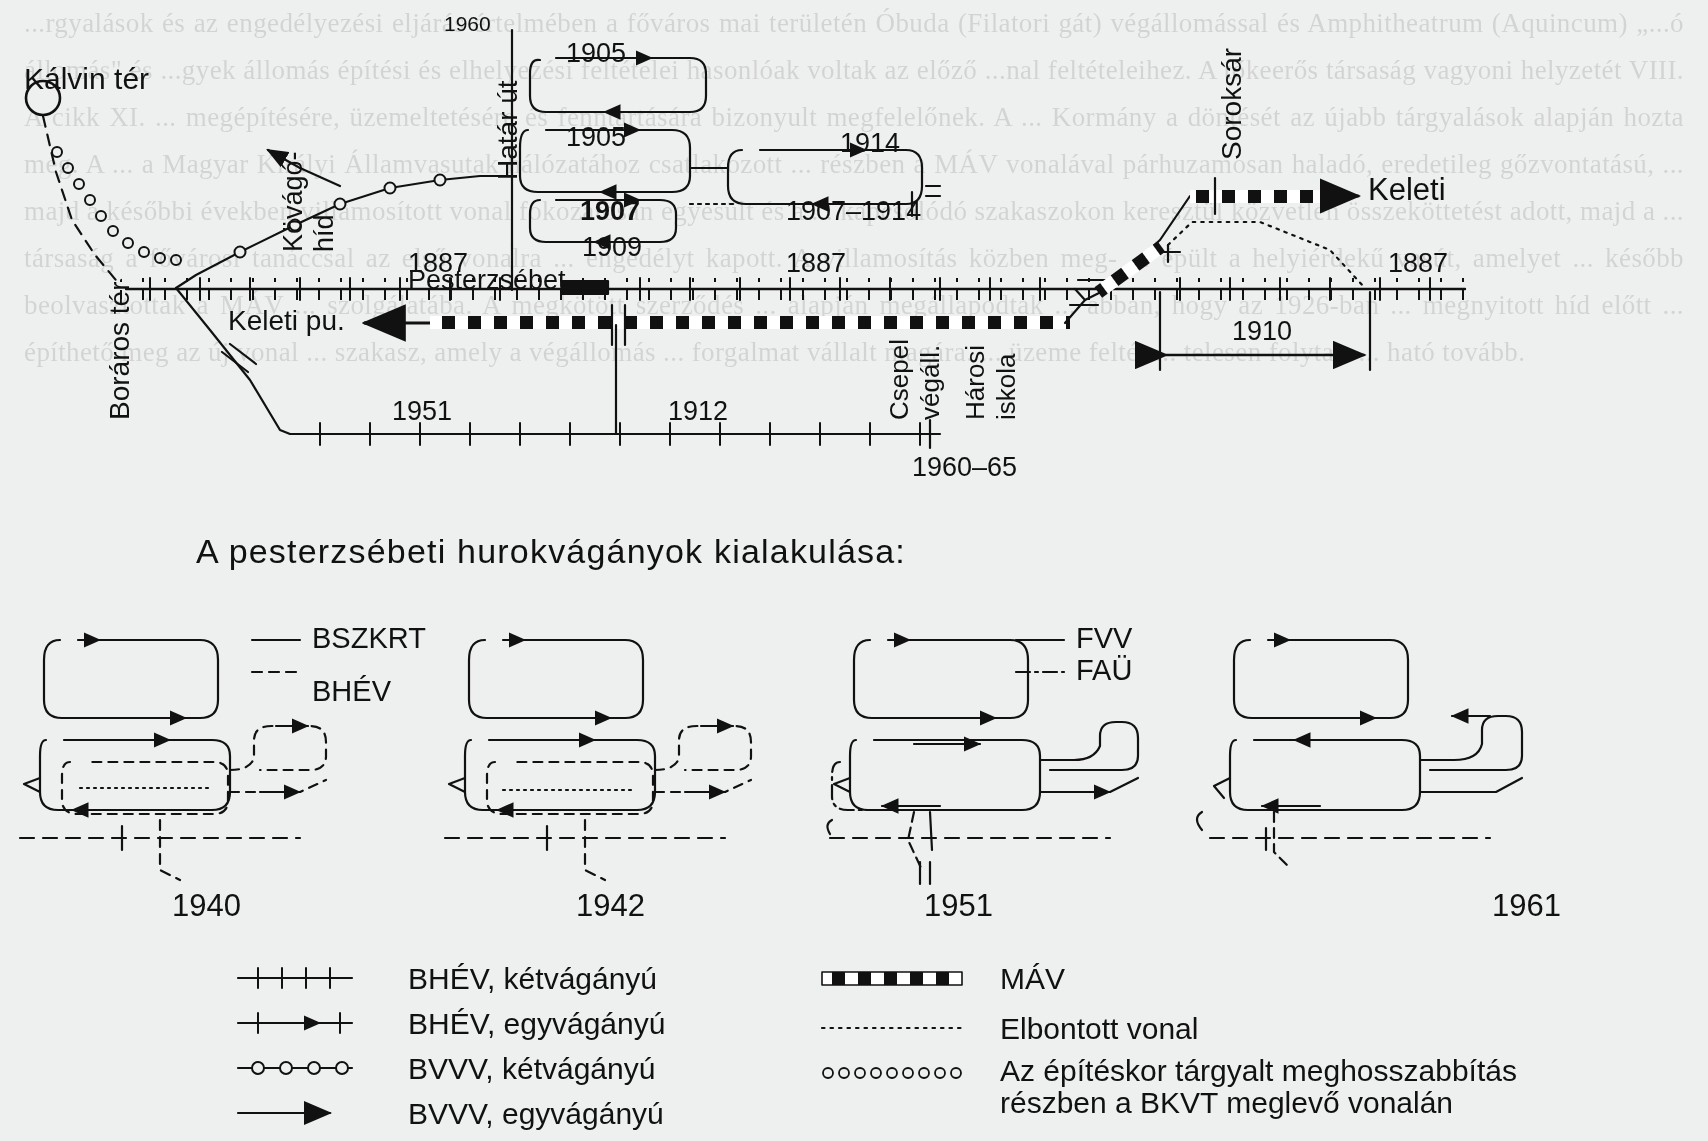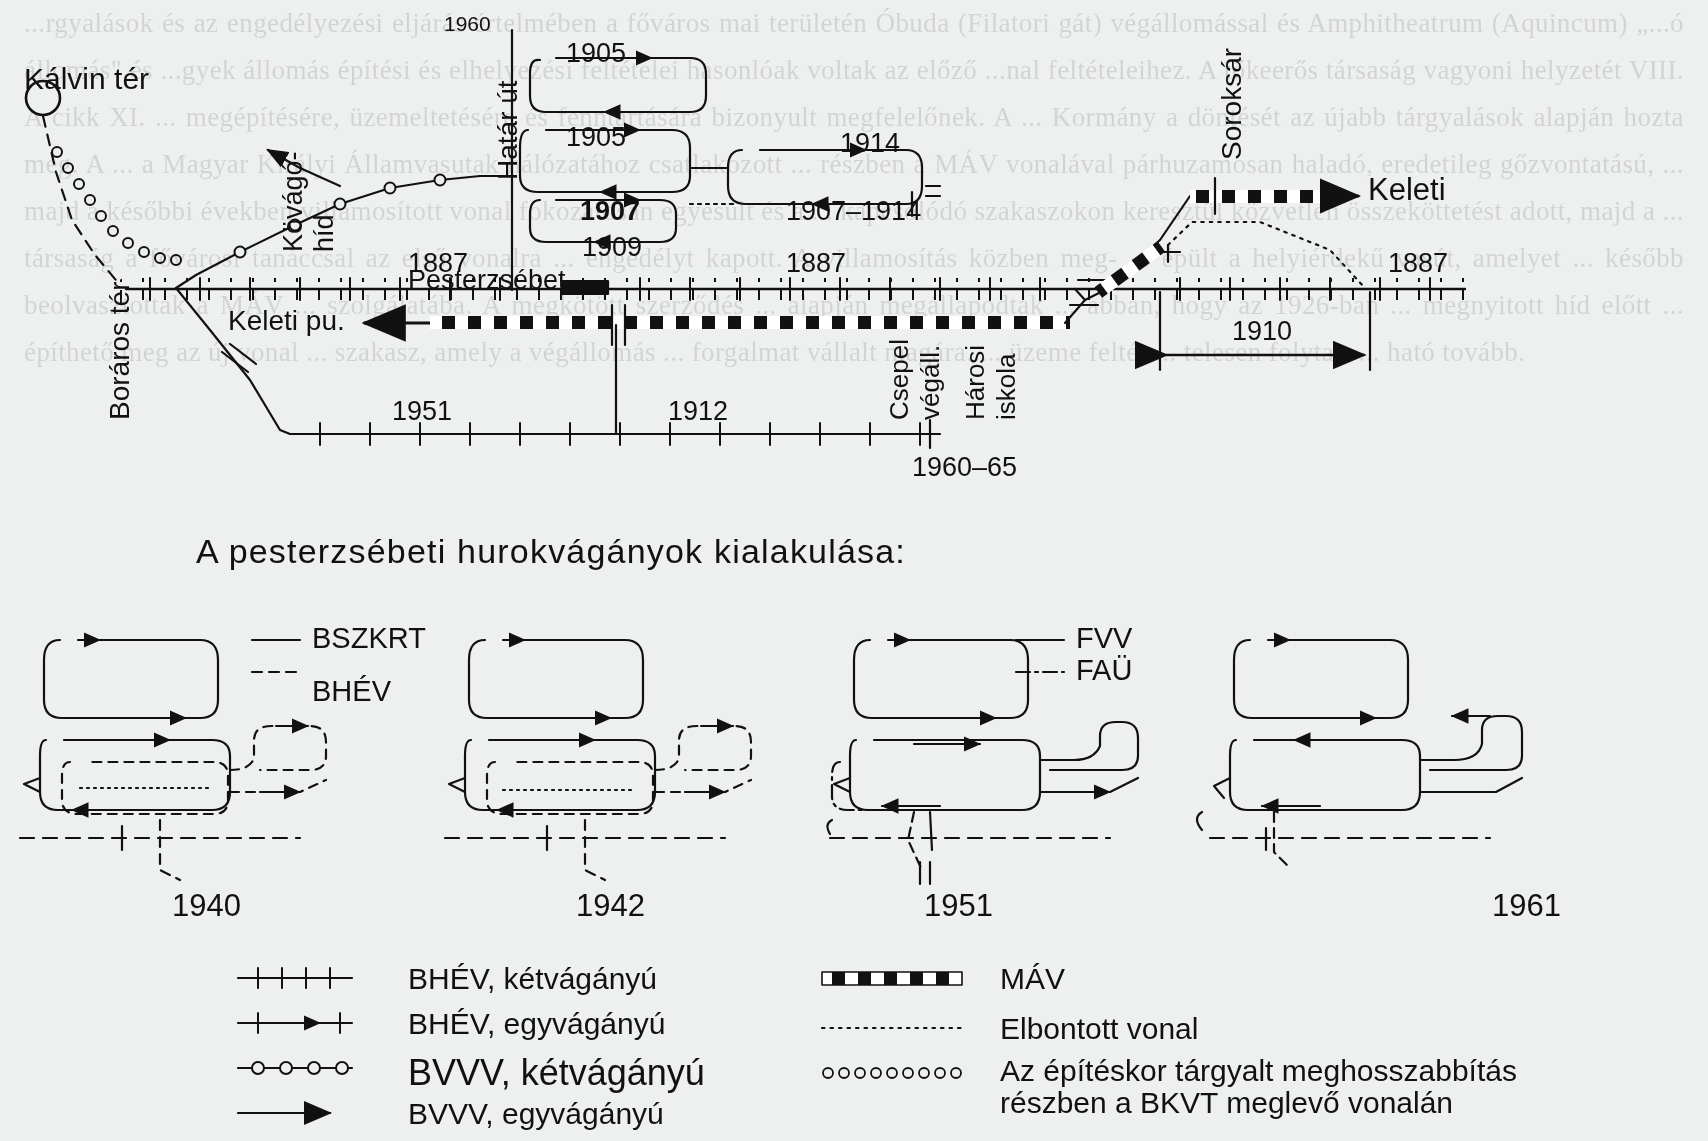--- a/index.html
+++ b/index.html
@@ -350,18 +350,18 @@
 <div class="lbl" style="left:1076px; top:622px; font-size:29px;">FVV</div>
 <div class="lbl" style="left:1076px; top:654px; font-size:29px;">FAÜ</div>
 
 <div class="lbl" style="left:172px; top:888px; font-size:31px;">1940</div>
 <div class="lbl" style="left:576px; top:888px; font-size:31px;">1942</div>
 <div class="lbl" style="left:924px; top:888px; font-size:31px;">1951</div>
 <div class="lbl" style="left:1492px; top:888px; font-size:31px;">1961</div>
 
 <div class="lbl" style="left:408px; top:962px; font-size:30px;">BHÉV, kétvágányú</div>
 <div class="lbl" style="left:408px; top:1007px; font-size:30px;">BHÉV, egyvágányú</div>
-<div class="lbl" style="left:408px; top:1052px; font-size:36px;">BVVV, kétvágányú</div>
+<div class="lbl" style="left:408px; top:1052px; font-size:30px;">BVVV, kétvágányú</div>
 <div class="lbl" style="left:408px; top:1097px; font-size:30px;">BVVV, egyvágányú</div>
 
 <div class="lbl" style="left:1000px; top:962px; font-size:30px;">MÁV</div>
 <div class="lbl" style="left:1000px; top:1012px; font-size:30px;">Elbontott vonal</div>
 <div class="lbl" style="left:1000px; top:1055px; font-size:30px; white-space:normal; width:610px; line-height:32px;">Az építéskor tárgyalt meghosszabbítás részben a BKVT meglevő vonalán</div>
 
 </body></html>

